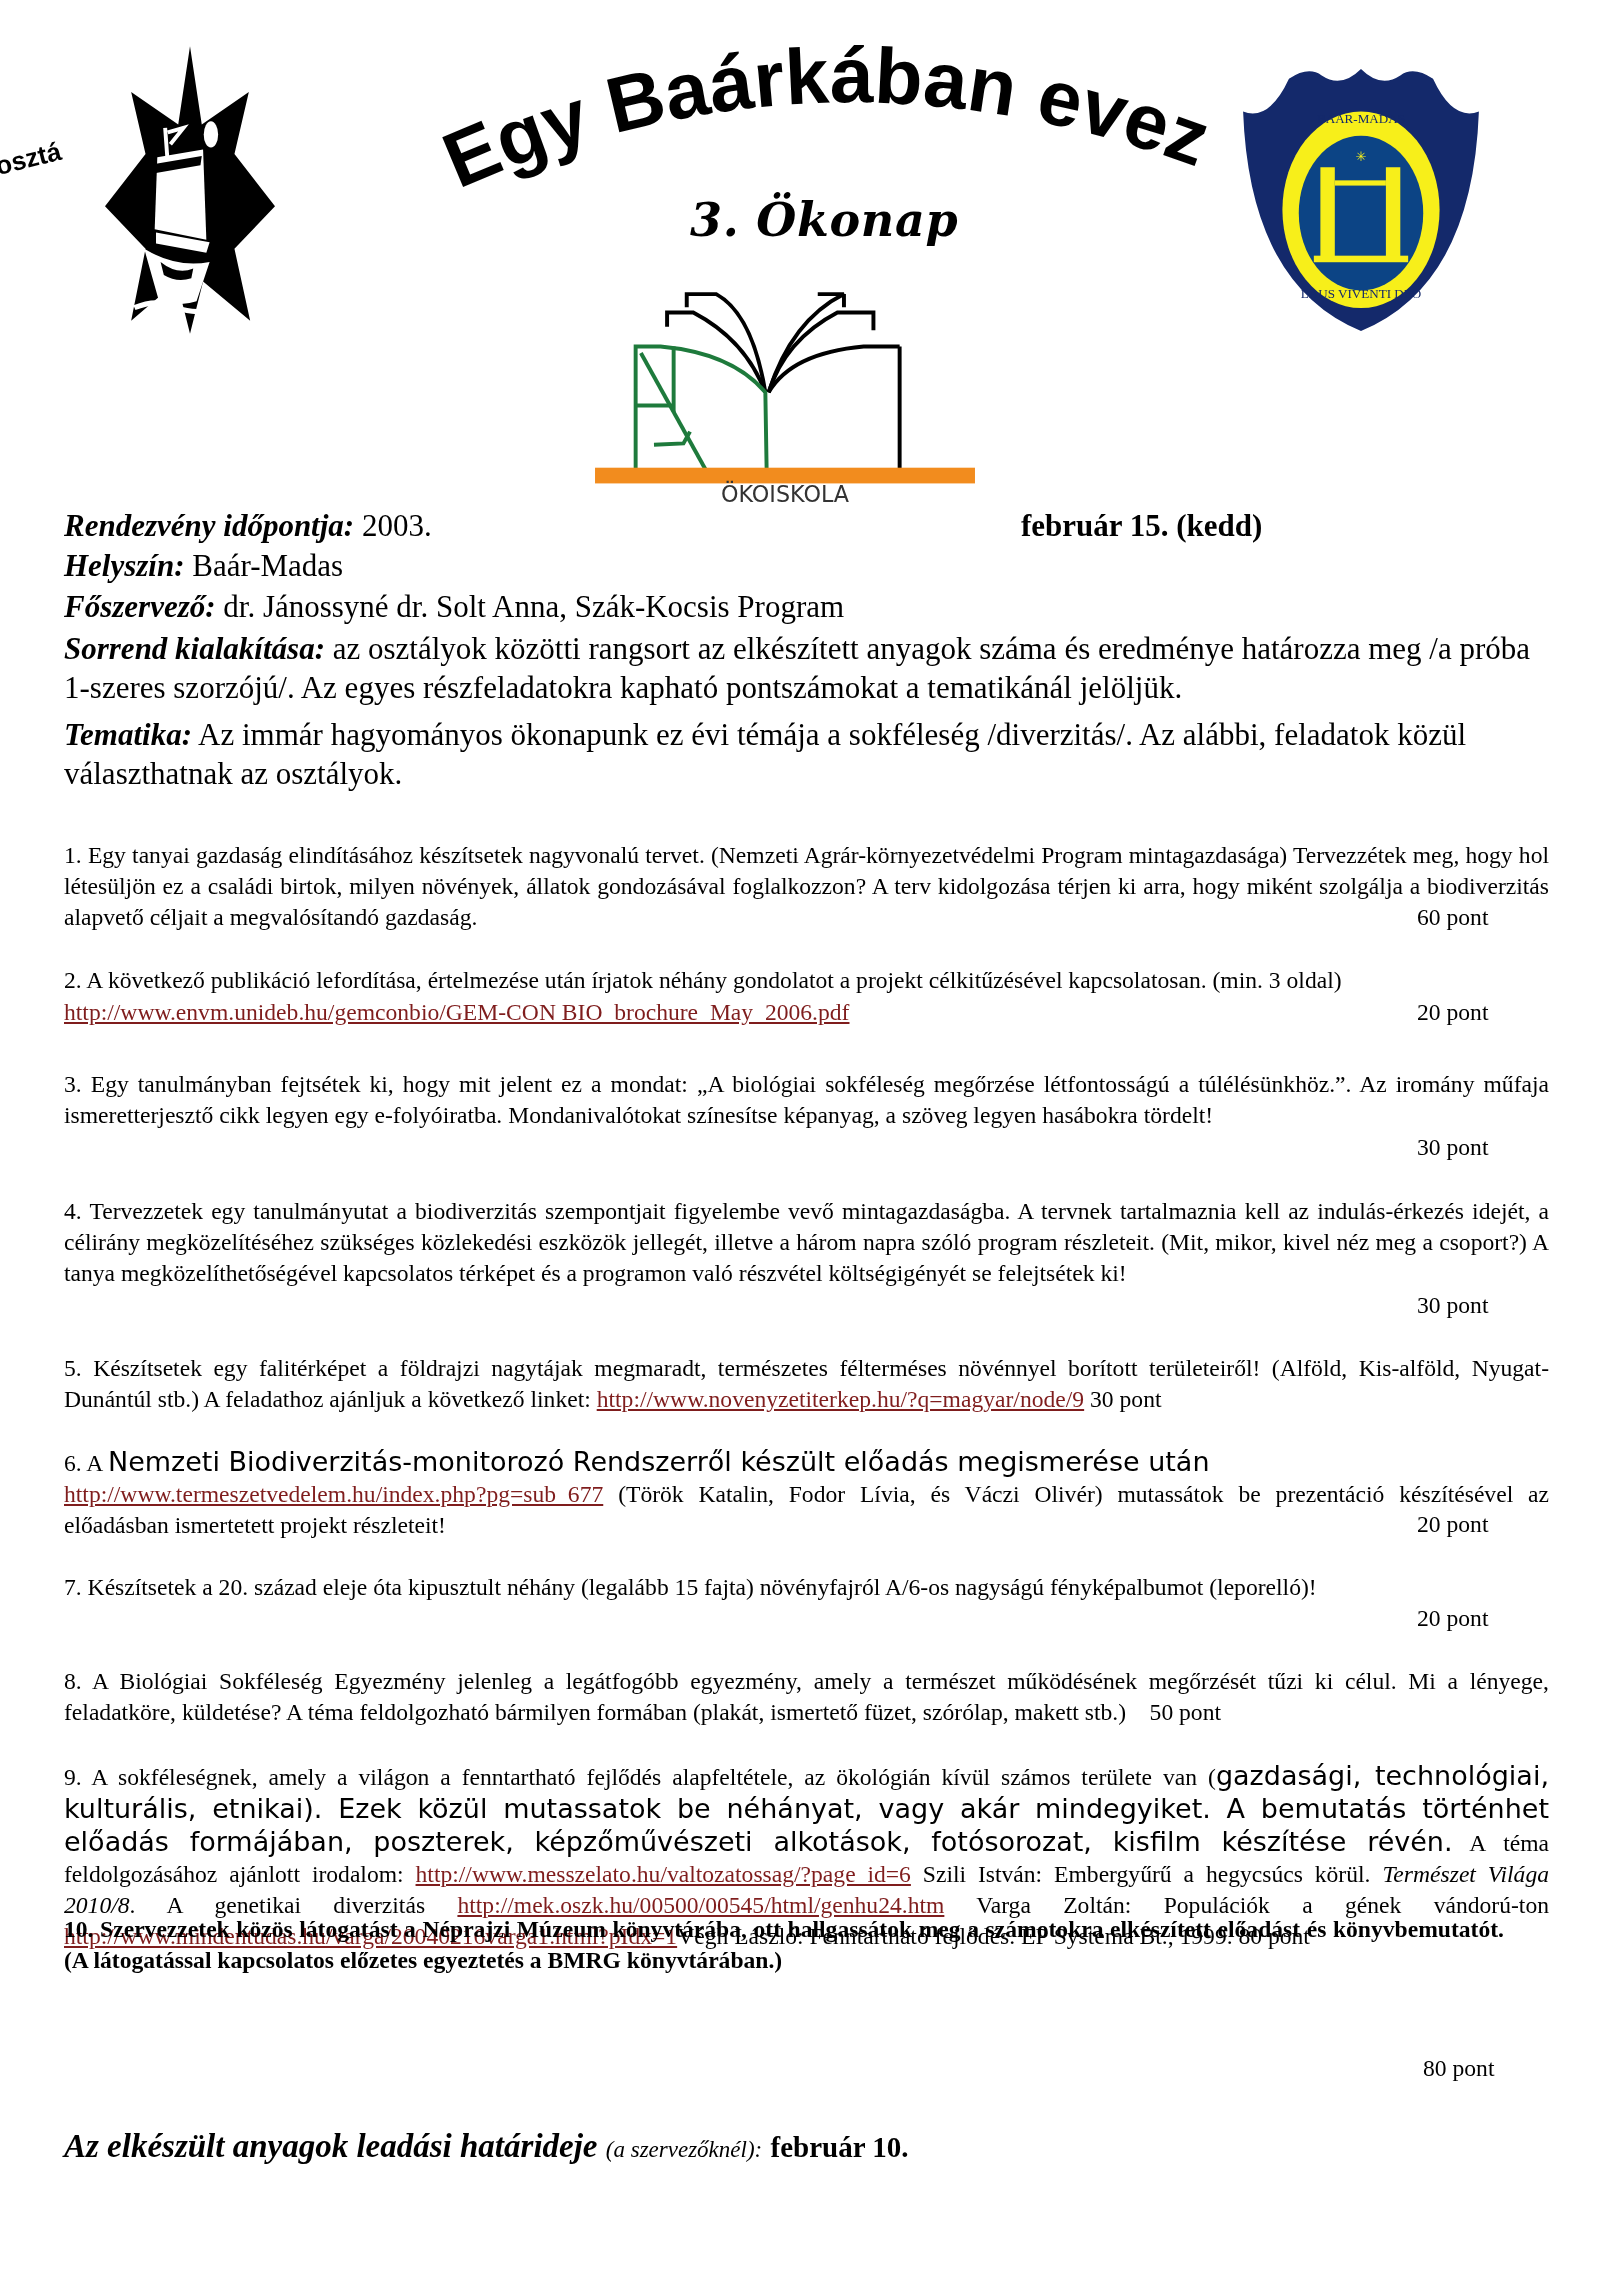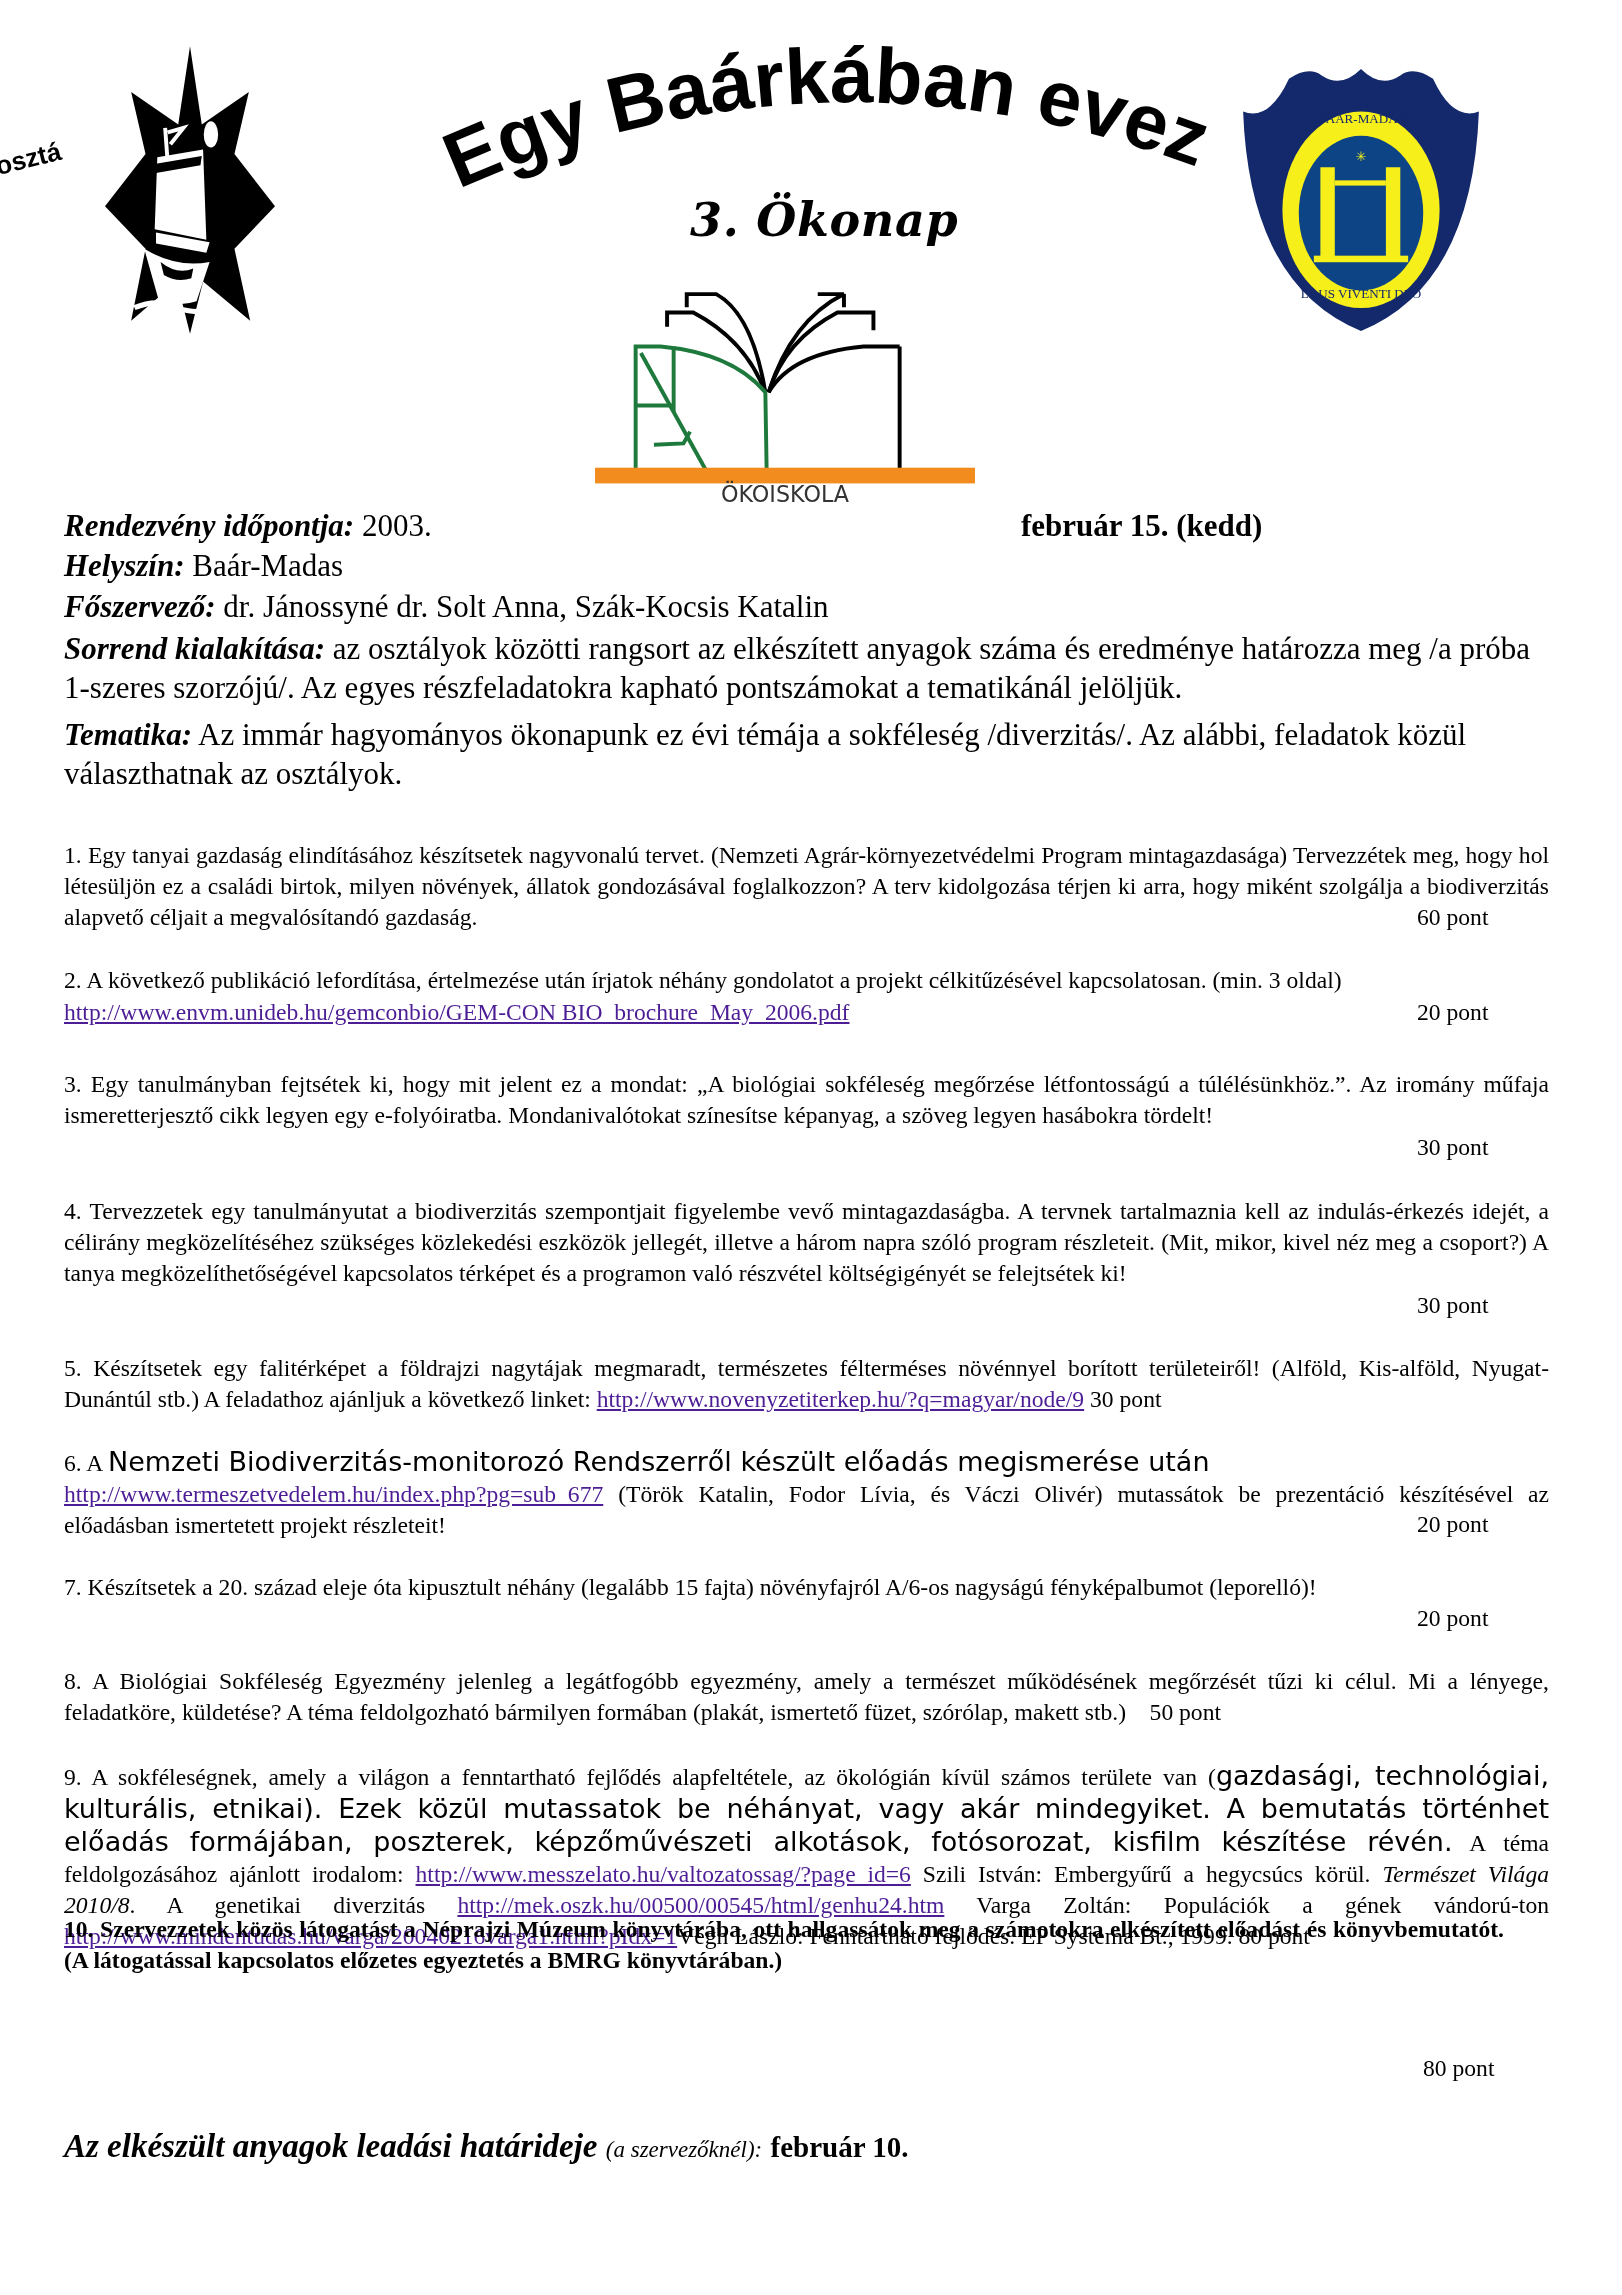--- a/index.html
+++ b/index.html
@@ -1,19 +1,19 @@
 <!DOCTYPE html>
 <html style="font-size:10.5px"><head>
 <meta charset="utf-8">
 <style>
   html, body { margin: 0; padding: 0; background: #ffffff; }
   body { width: 1622px; height: 2295px; position: relative; overflow: hidden;
          font-family: "Liberation Serif", serif; color: #000; }
   .abs { position: absolute; }
-  a.link { color: #4c1d95; text-decoration: underline; }
+  a.link { color: #7f1d1d; text-decoration: underline; }
 
   
   #star-logo { left: 105px; top: 46px; width: 170px; height: 288px; }
   #ostal-text { left: 0; top: 151px; font-family: "Liberation Sans", sans-serif; font-weight: bold;
                 font-size: 26px; transform: rotate(-14deg); transform-origin: left bottom; }
   #banner { left: 419px; top: 39px; width: 831px; height: 157px; }
   #okonap-title { left: 690px; top: 193px; font-family: "DejaVu Serif", serif; font-style: italic;
                   font-weight: bold; font-size: 46px; letter-spacing: 0.7px; }
   #crest { left: 1243px; top: 69px; width: 236px; height: 262px; }
   #okoiskola { left: 595px; top: 281px; width: 380px; height: 226px; }
@@ -94,21 +94,21 @@
   <span class="lbl">Rendezvény időpontja:</span>
   <span>2003.</span>
 </div>
 <div class="abs meta" style="top:506px; left:1021px; font-weight:bold;">február  15. (kedd)</div>
 <div class="abs meta" style="top:546px;">
   <span class="lbl">Helyszín:</span>
   <span>Baár-Madas</span>
 </div>
 <div class="abs meta" style="top:587px;">
   <span class="lbl">Főszervező:</span>
-  <span>dr. Jánossyné dr. Solt Anna, Szák-Kocsis Katalin</span>
+  <span>dr. Jánossyné dr. Solt Anna, Szák-Kocsis Program</span>
 </div>
 <div class="abs meta-wrap" style="top:629px;">
   <span class="lbl">Sorrend kialakítása:</span>
   <span>az osztályok közötti rangsort az elkészített anyagok száma és eredménye határozza meg /a próba 1-szeres szorzójú/. Az egyes részfeladatokra kapható pontszámokat a tematikánál jelöljük.</span>
 </div>
 <div class="abs meta-wrap" style="top:715px;">
   <span class="lbl">Tematika:</span>
   <span>Az immár hagyományos ökonapunk ez évi témája a sokféleség /diverzitás/. Az alábbi, feladatok közül választhatnak az osztályok.</span>
 </div>
 

